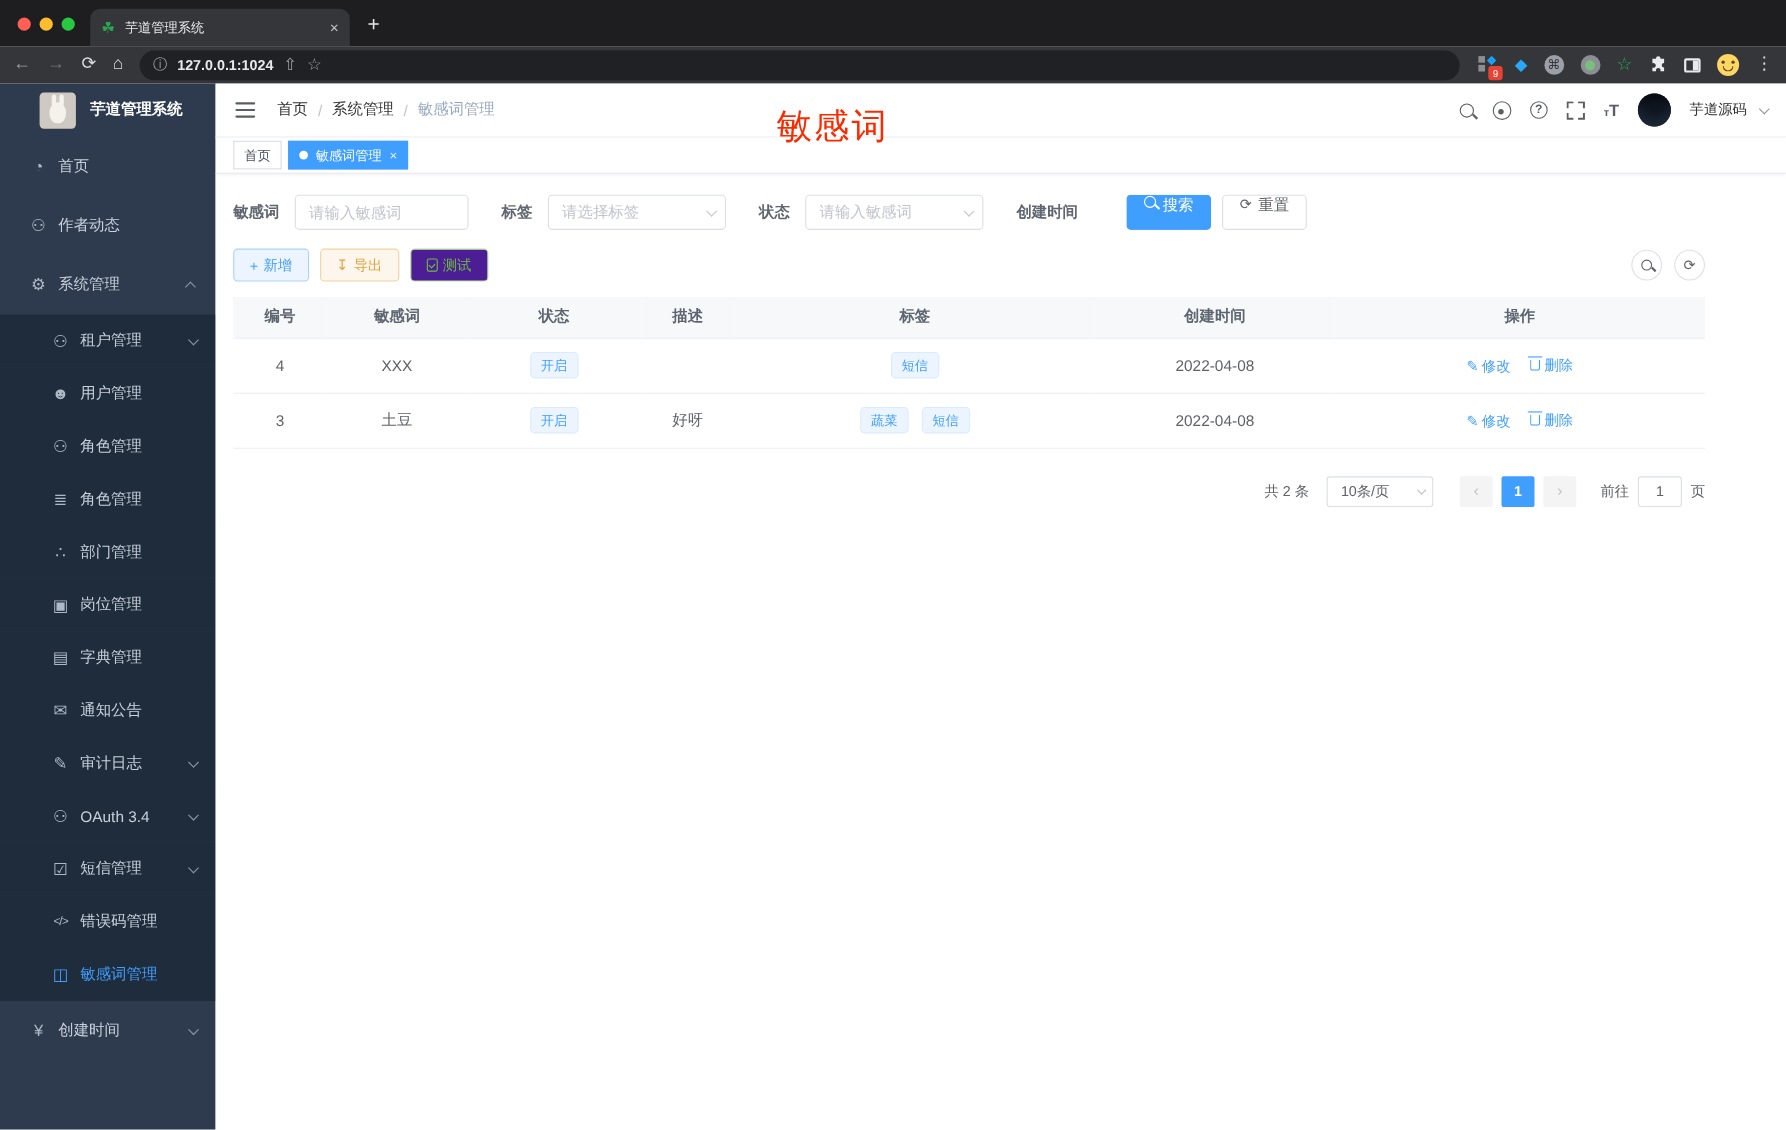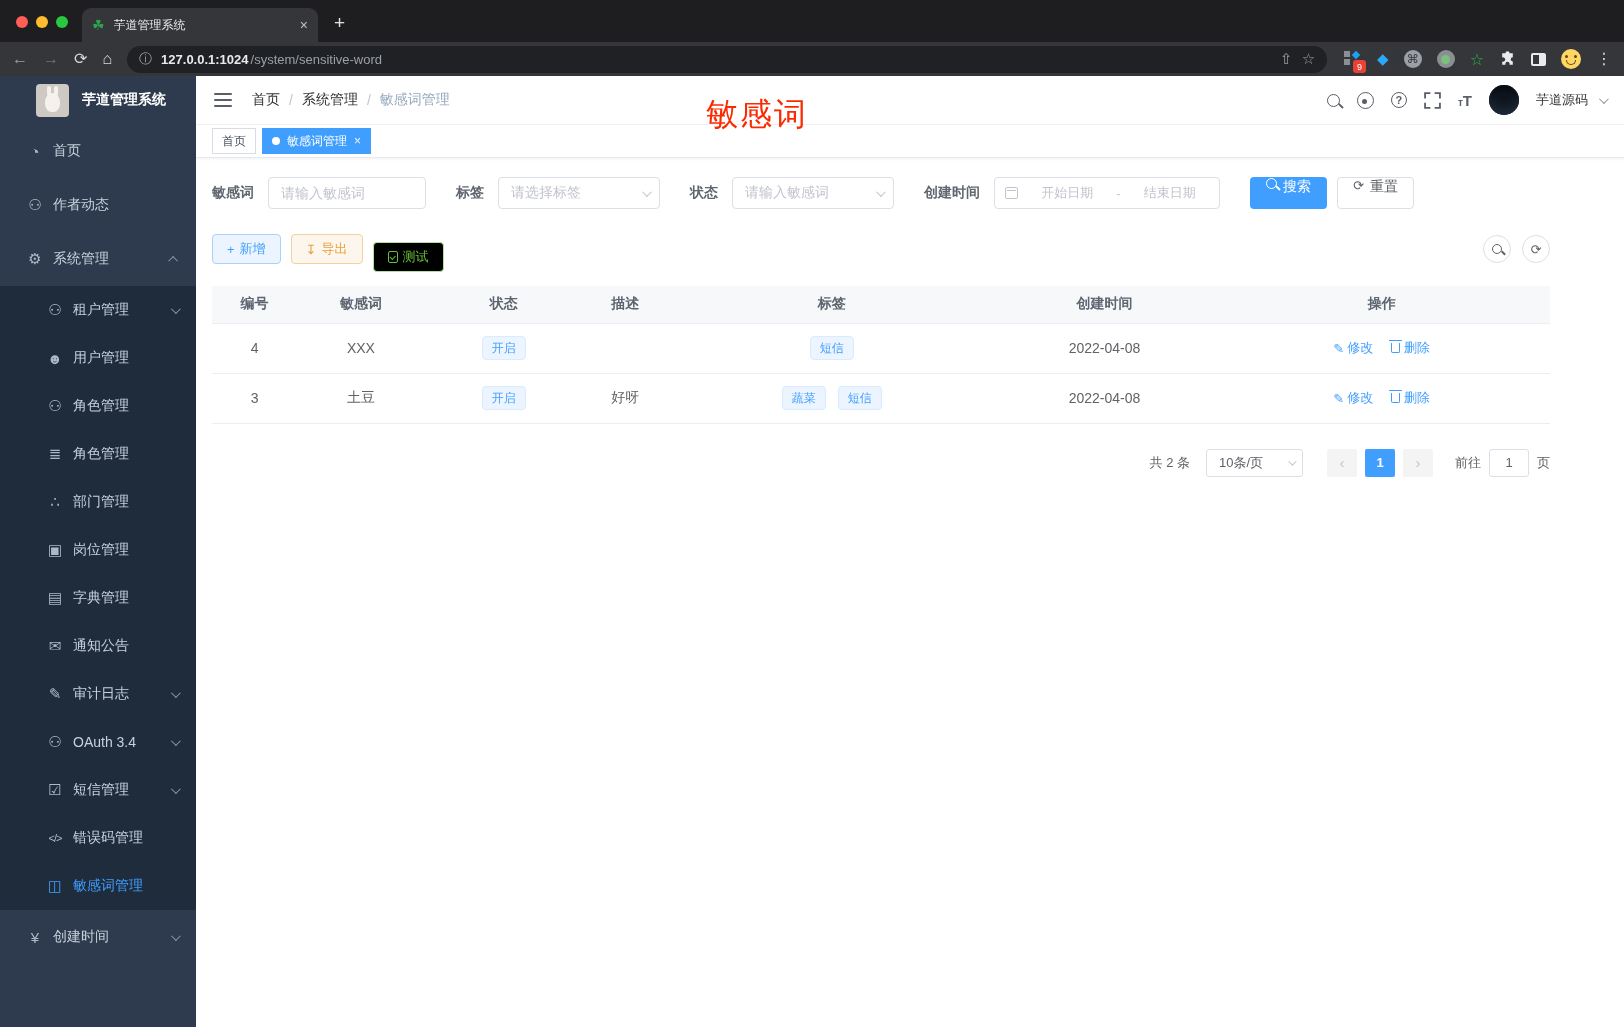--- a/index.html
+++ b/index.html
@@ -125,21 +125,21 @@
   .btn-primary .mag { border-color:#fff; width:11px; height:11px; }
   .btn-primary .mag:after { background:#fff; }
   .btn-default { background:#fff; border-color:#dcdfe6; color:#606266; }
 
   
   .actions { display:flex; align-items:center; margin-top:17px; }
   .btn-sm { height:30px; padding:0 14px; border-radius:4px; font-size:13px;
     display:inline-flex; align-items:center; gap:5px; margin-right:10px; border:1px solid; }
   .b-add { background:#ecf5ff; border-color:#a9d1fb; color:#409eff; }
   .b-exp { background:#fdf6ec; border-color:#f3d19e; color:#e6a23c; }
-  .b-test{ background:#000000; border-color:#b3e19d; color:#67c23a;margin-top:16px; }
+  .b-test{ background:#4c1d95; border-color:#b3e19d; color:#67c23a; }
   .bico { font-size:13px; }
   .doc-ic { width:10px; height:12px; border:1.4px solid #67c23a; border-radius:2px; position:relative; }
   .doc-ic:before { content:""; position:absolute; left:1.5px; top:3px; width:4px; height:2.5px;
     border-left:1.3px solid #67c23a; border-bottom:1.3px solid #67c23a; transform:rotate(-45deg); }
   .circles { margin-left:auto; display:flex; gap:11px; }
   .cbtn { width:28px; height:28px; border:1px solid #dcdfe6; border-radius:50%; background:#fff;
     display:flex; align-items:center; justify-content:center; color:#606266; font-size:13px; }
   .cbtn .mag { width:10px; height:10px; border-color:#606266; }
   .cbtn .mag:after { background:#606266; width:5px; }
 
@@ -190,21 +190,20 @@
 </div>
 
 <div class="toolbar">
   <span class="navico">←</span>
   <span class="navico" style="opacity:.55">→</span>
   <span class="navico lit">⟳</span>
   <span class="navico lit">⌂</span>
   <div class="urlbar">
     <span class="url-ic">ⓘ</span>
     <span class="url-host">127.0.0.1:1024</span>
-    <span class="url-path" style="margin-left:-7px">/system/sensitive-word</span>
     <span class="url-ic" style="font-size:15px">⇧</span>
     <span class="url-ic" style="font-size:15px">☆</span>
   </div>
   <div class="ext">
     <span class="ext-grid">
         <i></i>
         <i></i>
         <i class="dia"></i>
       </span>
     <span class="badge">9</span>
@@ -369,26 +368,20 @@
           </div>
           <div class="fg">
             <span class="fl">状态</span>
             <div class="sel">
               <span>请输入敏感词</span>
               <span class="chev"></span>
             </div>
           </div>
           <div class="fg">
             <span class="fl">创建时间</span>
-            <div class="drange">
-              <span class="cal"></span>
-              <span class="dtxt">开始日期</span>
-              <span>-</span>
-              <span class="dtxt">结束日期</span>
-            </div>
           </div>
           <div class="fg" style="margin-right:10px">
             <span class="btn btn-primary">
               <span class="mag"></span>
               <span>搜索</span>
             </span>
           </div>
           <div class="fg" style="margin-right:0">
             <span class="btn btn-default">
               <span class="bico">⟳</span>

